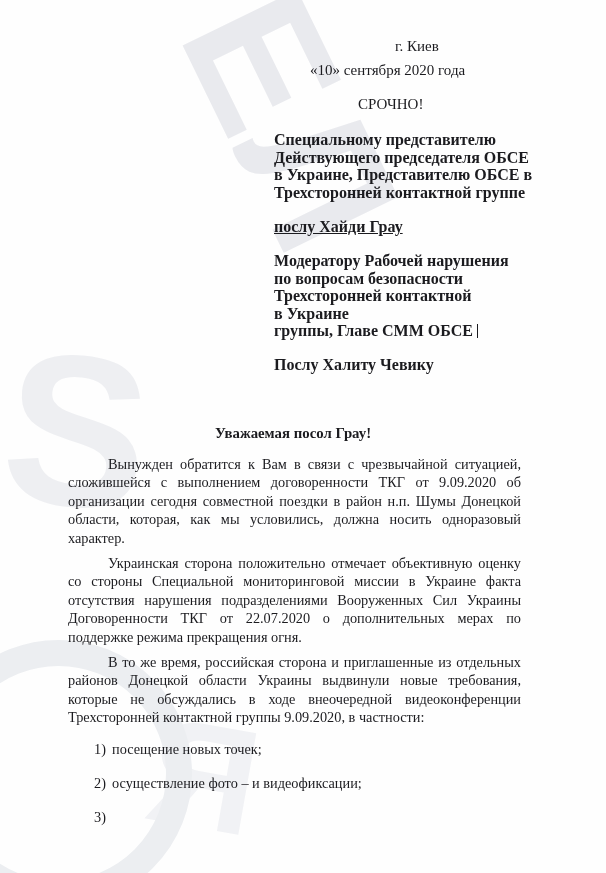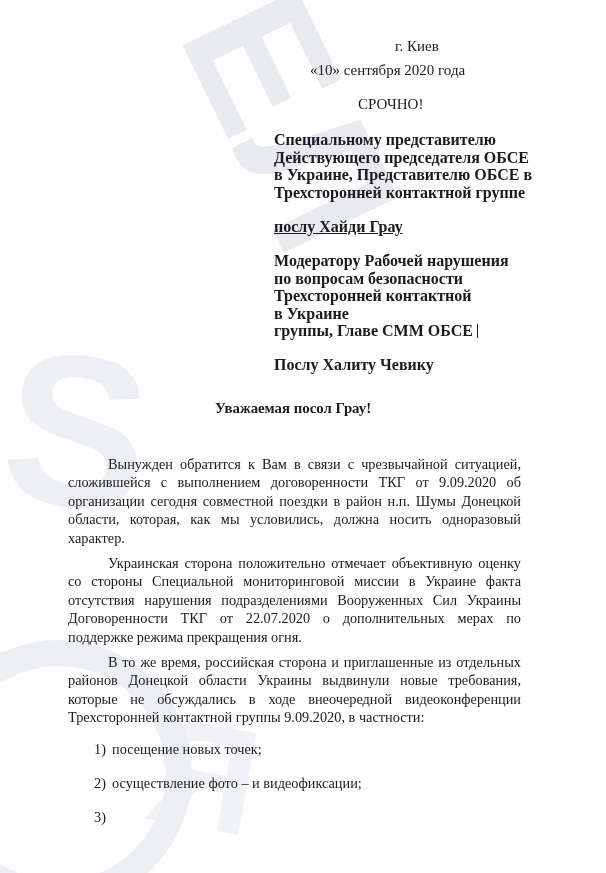--- a/index.html
+++ b/index.html
@@ -116,21 +116,21 @@
     display: inline-block;
     width: 1px;
     height: 14px;
     background: #1b1b1f;
     vertical-align: -2px;
     margin-left: 4px;
   }
 
   .salutation {
     position: absolute;
-    top: 399px;
+    top: 424px;
     left: 0;
     right: 0;
     text-align: center;
     font-weight: 700;
     font-size: 14.8px;
     line-height: 19px;
     padding-right: 20px;
   }
 
   .body-area {

